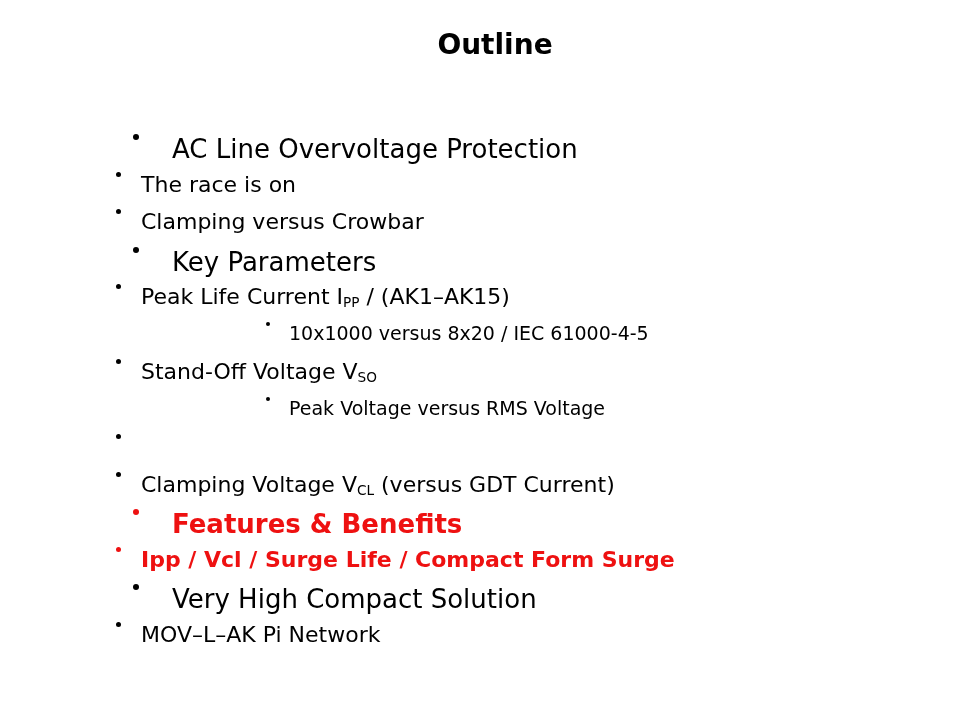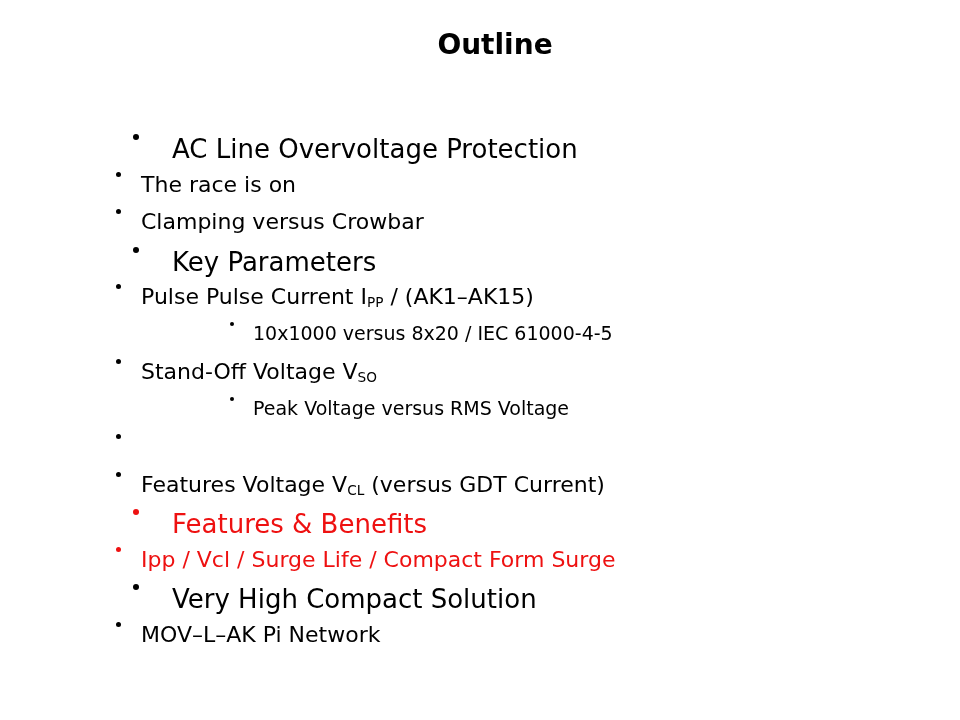--- a/index.html
+++ b/index.html
@@ -46,24 +46,24 @@
   .bullet {
     flex: none;
     border-radius: 50%;
     background: currentColor;
     display: inline-block;
   }
   .lvl1 { font-size: 26px; padding-left: 133px; }
   .lvl1 .bullet { width: 6px; height: 6px; margin-right: 33px; }
   .lvl2 { font-size: 22px; padding-left: 116px; }
   .lvl2 .bullet { width: 5px; height: 5px; margin-right: 20px; }
-  .lvl3 { font-size: 19px; padding-left: 230px; }
+  .lvl3 { font-size: 19px; padding-left: 230px; margin-left: 36px; }
   .lvl3 .bullet { width: 4px; height: 4px; margin-right: 19px; }
   .red  { color: var(--accent-red, #ee1111); }
-  .bold { font-weight: normal; }
+  .bold { font-weight: bold; }
   .text sub {
     font-size: 0.62em;
     line-height: 0;
     vertical-align: -0.22em;
   }
 </style>
 </head>
 <body style="background: rgb(255, 255, 255); color: rgb(0, 0, 0);">
 
 <div class="slide">
@@ -80,40 +80,40 @@
       <div class="line lvl2">
         <span class="bullet"></span>
         <span class="text"><span>Clamping versus Crowbar</span></span>
       </div>
       <div class="line lvl1">
         <span class="bullet"></span>
         <span class="text"><span>Key Parameters</span></span>
       </div>
       <div class="line lvl2">
         <span class="bullet"></span>
-        <span class="text"><span>Pulse Pulse Current I</span><sub>PP</sub><span> / (AK1–AK15)</span></span>
+        <span class="text"><span>Peak Life Current I</span><sub>PP</sub><span> / (AK1–AK15)</span></span>
       </div>
       <div class="line lvl3">
         <span class="bullet"></span>
         <span class="text"><span>10x1000 versus 8x20 / IEC 61000-4-5</span></span>
       </div>
       <div class="line lvl2">
         <span class="bullet"></span>
         <span class="text"><span>Stand-Off Voltage V</span><sub>SO</sub></span>
       </div>
       <div class="line lvl3">
         <span class="bullet"></span>
         <span class="text"><span>Peak Voltage versus RMS Voltage</span></span>
       </div>
       <div class="line lvl2">
         <span class="bullet"></span>
       </div>
       <div class="line lvl2">
         <span class="bullet"></span>
-        <span class="text"><span>Features Voltage V</span><sub>CL</sub><span> (versus GDT Current)</span></span>
+        <span class="text"><span>Clamping Voltage V</span><sub>CL</sub><span> (versus GDT Current)</span></span>
       </div>
       <div class="line lvl1 red bold">
         <span class="bullet"></span>
         <span class="text"><span>Features &amp; Benefits</span></span>
       </div>
       <div class="line lvl2 red bold">
         <span class="bullet"></span>
         <span class="text"><span>Ipp / Vcl / Surge Life / Compact Form Surge</span></span>
       </div>
       <div class="line lvl1">

